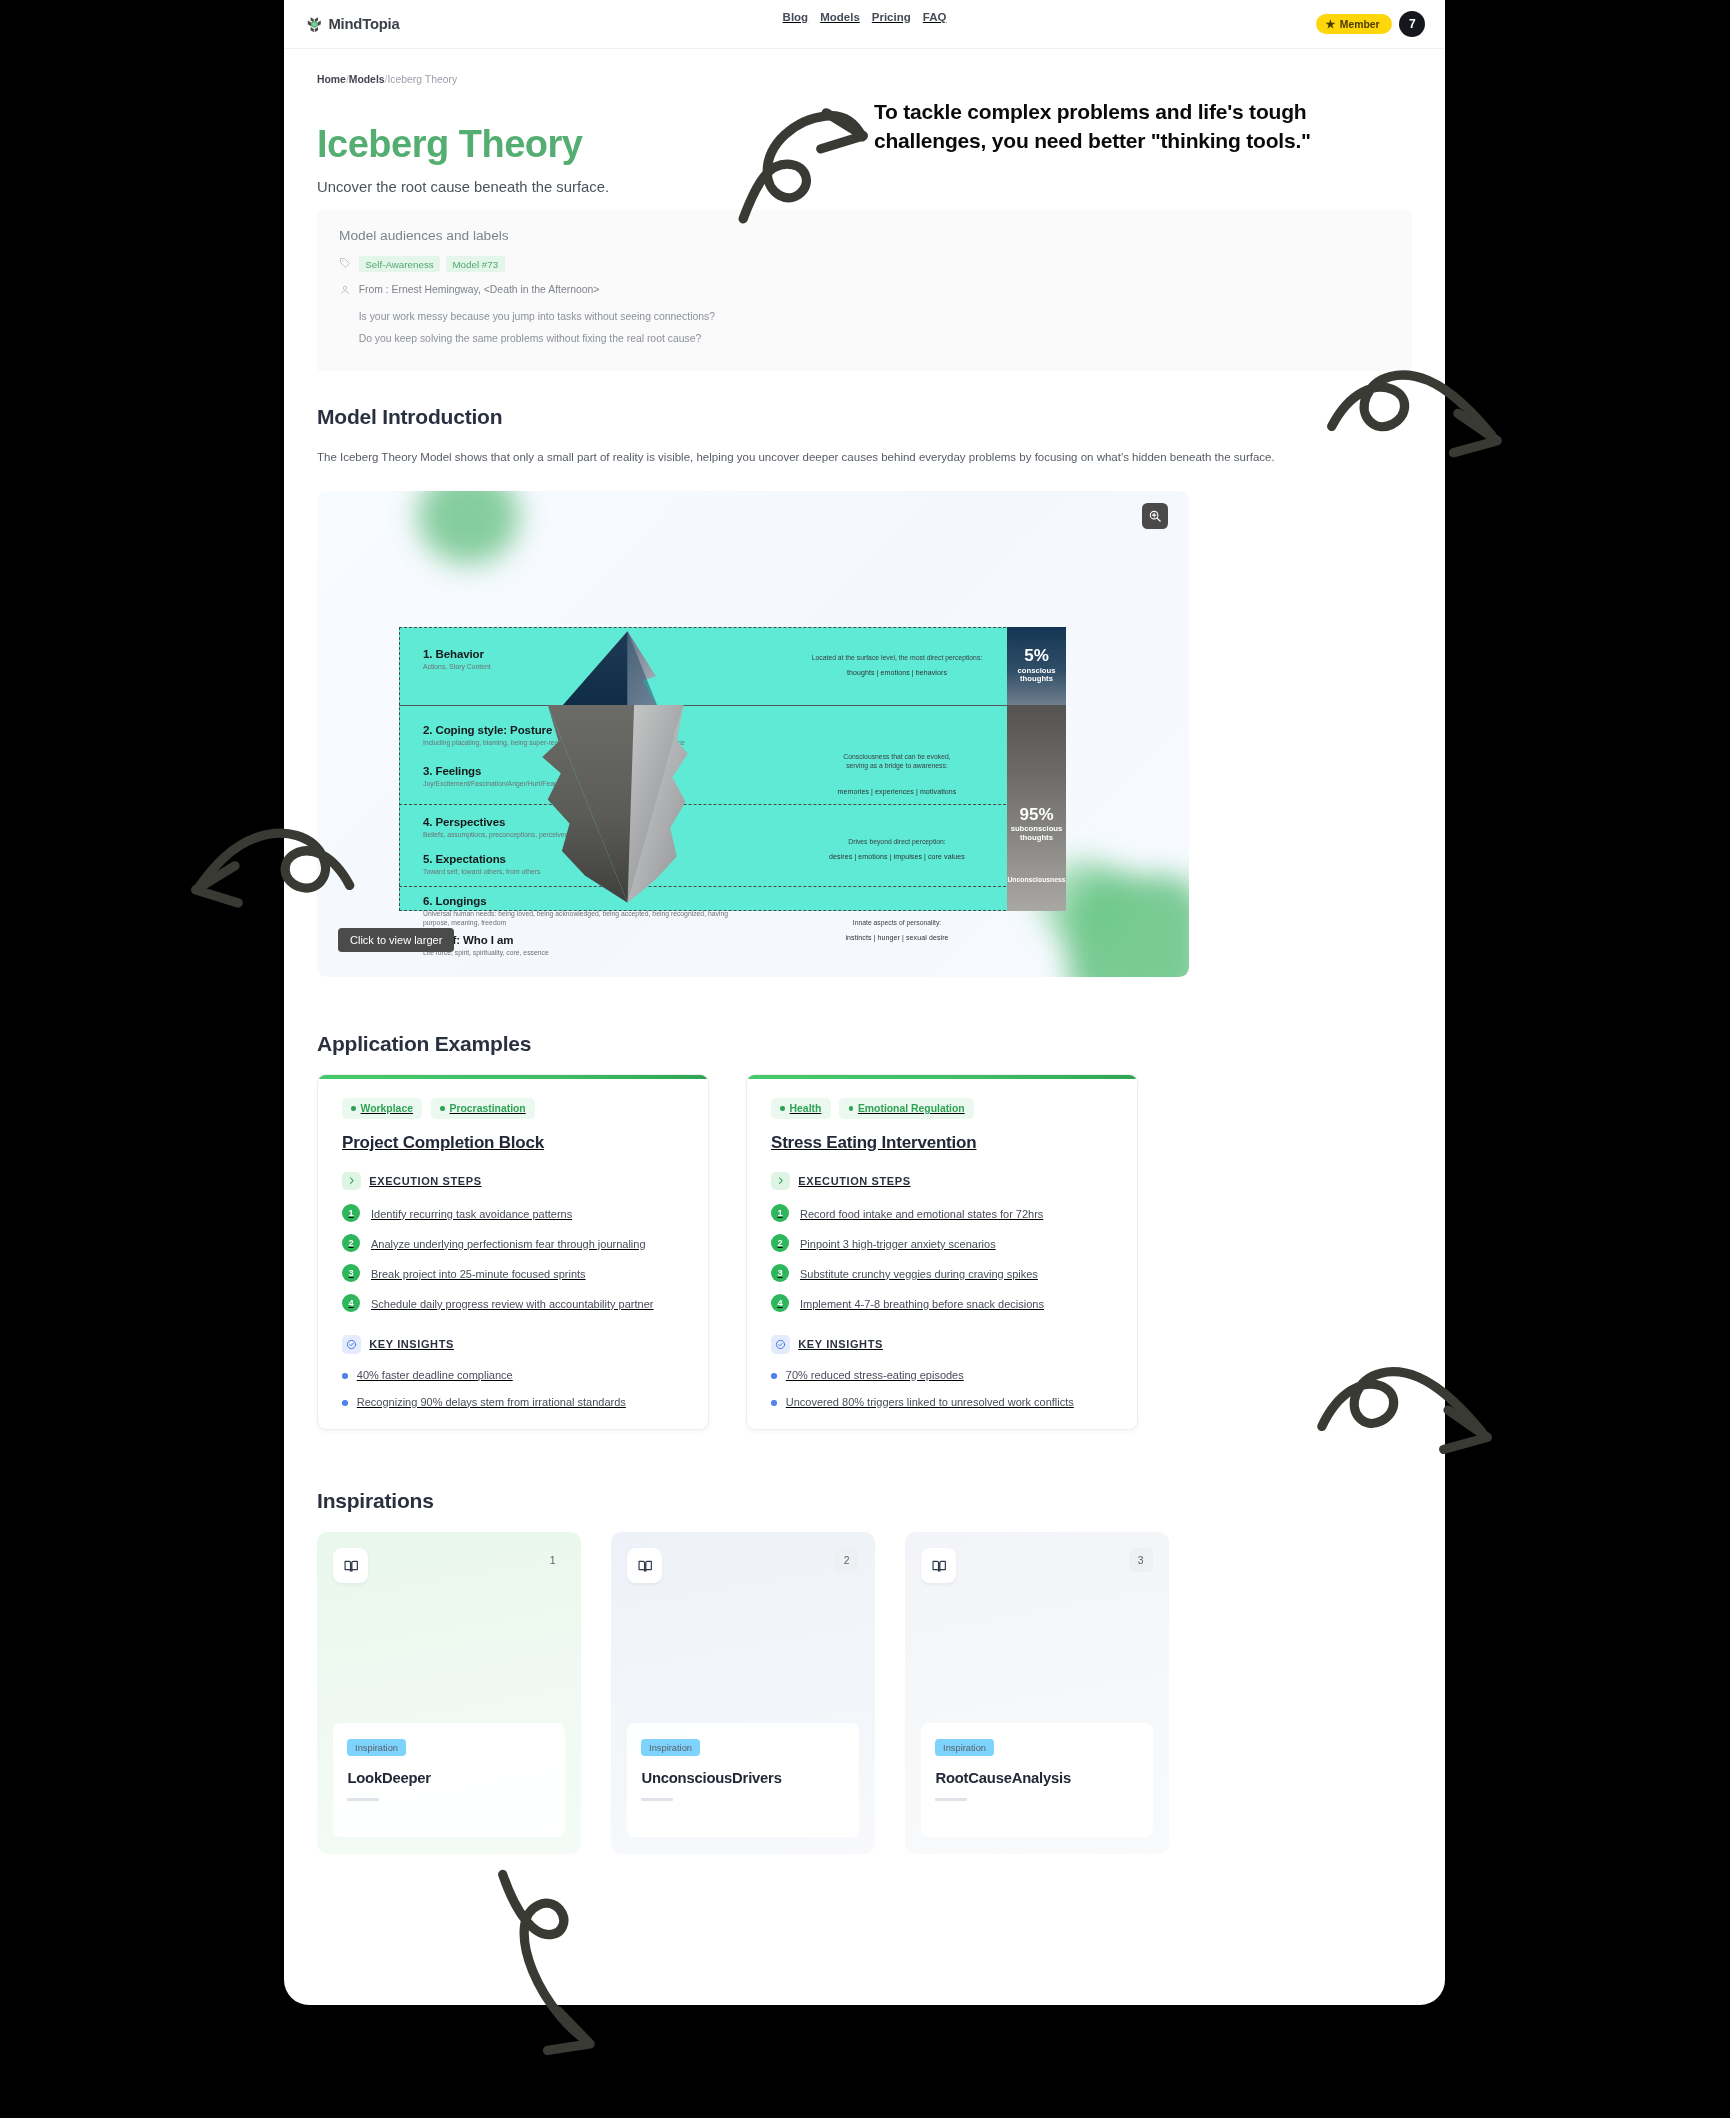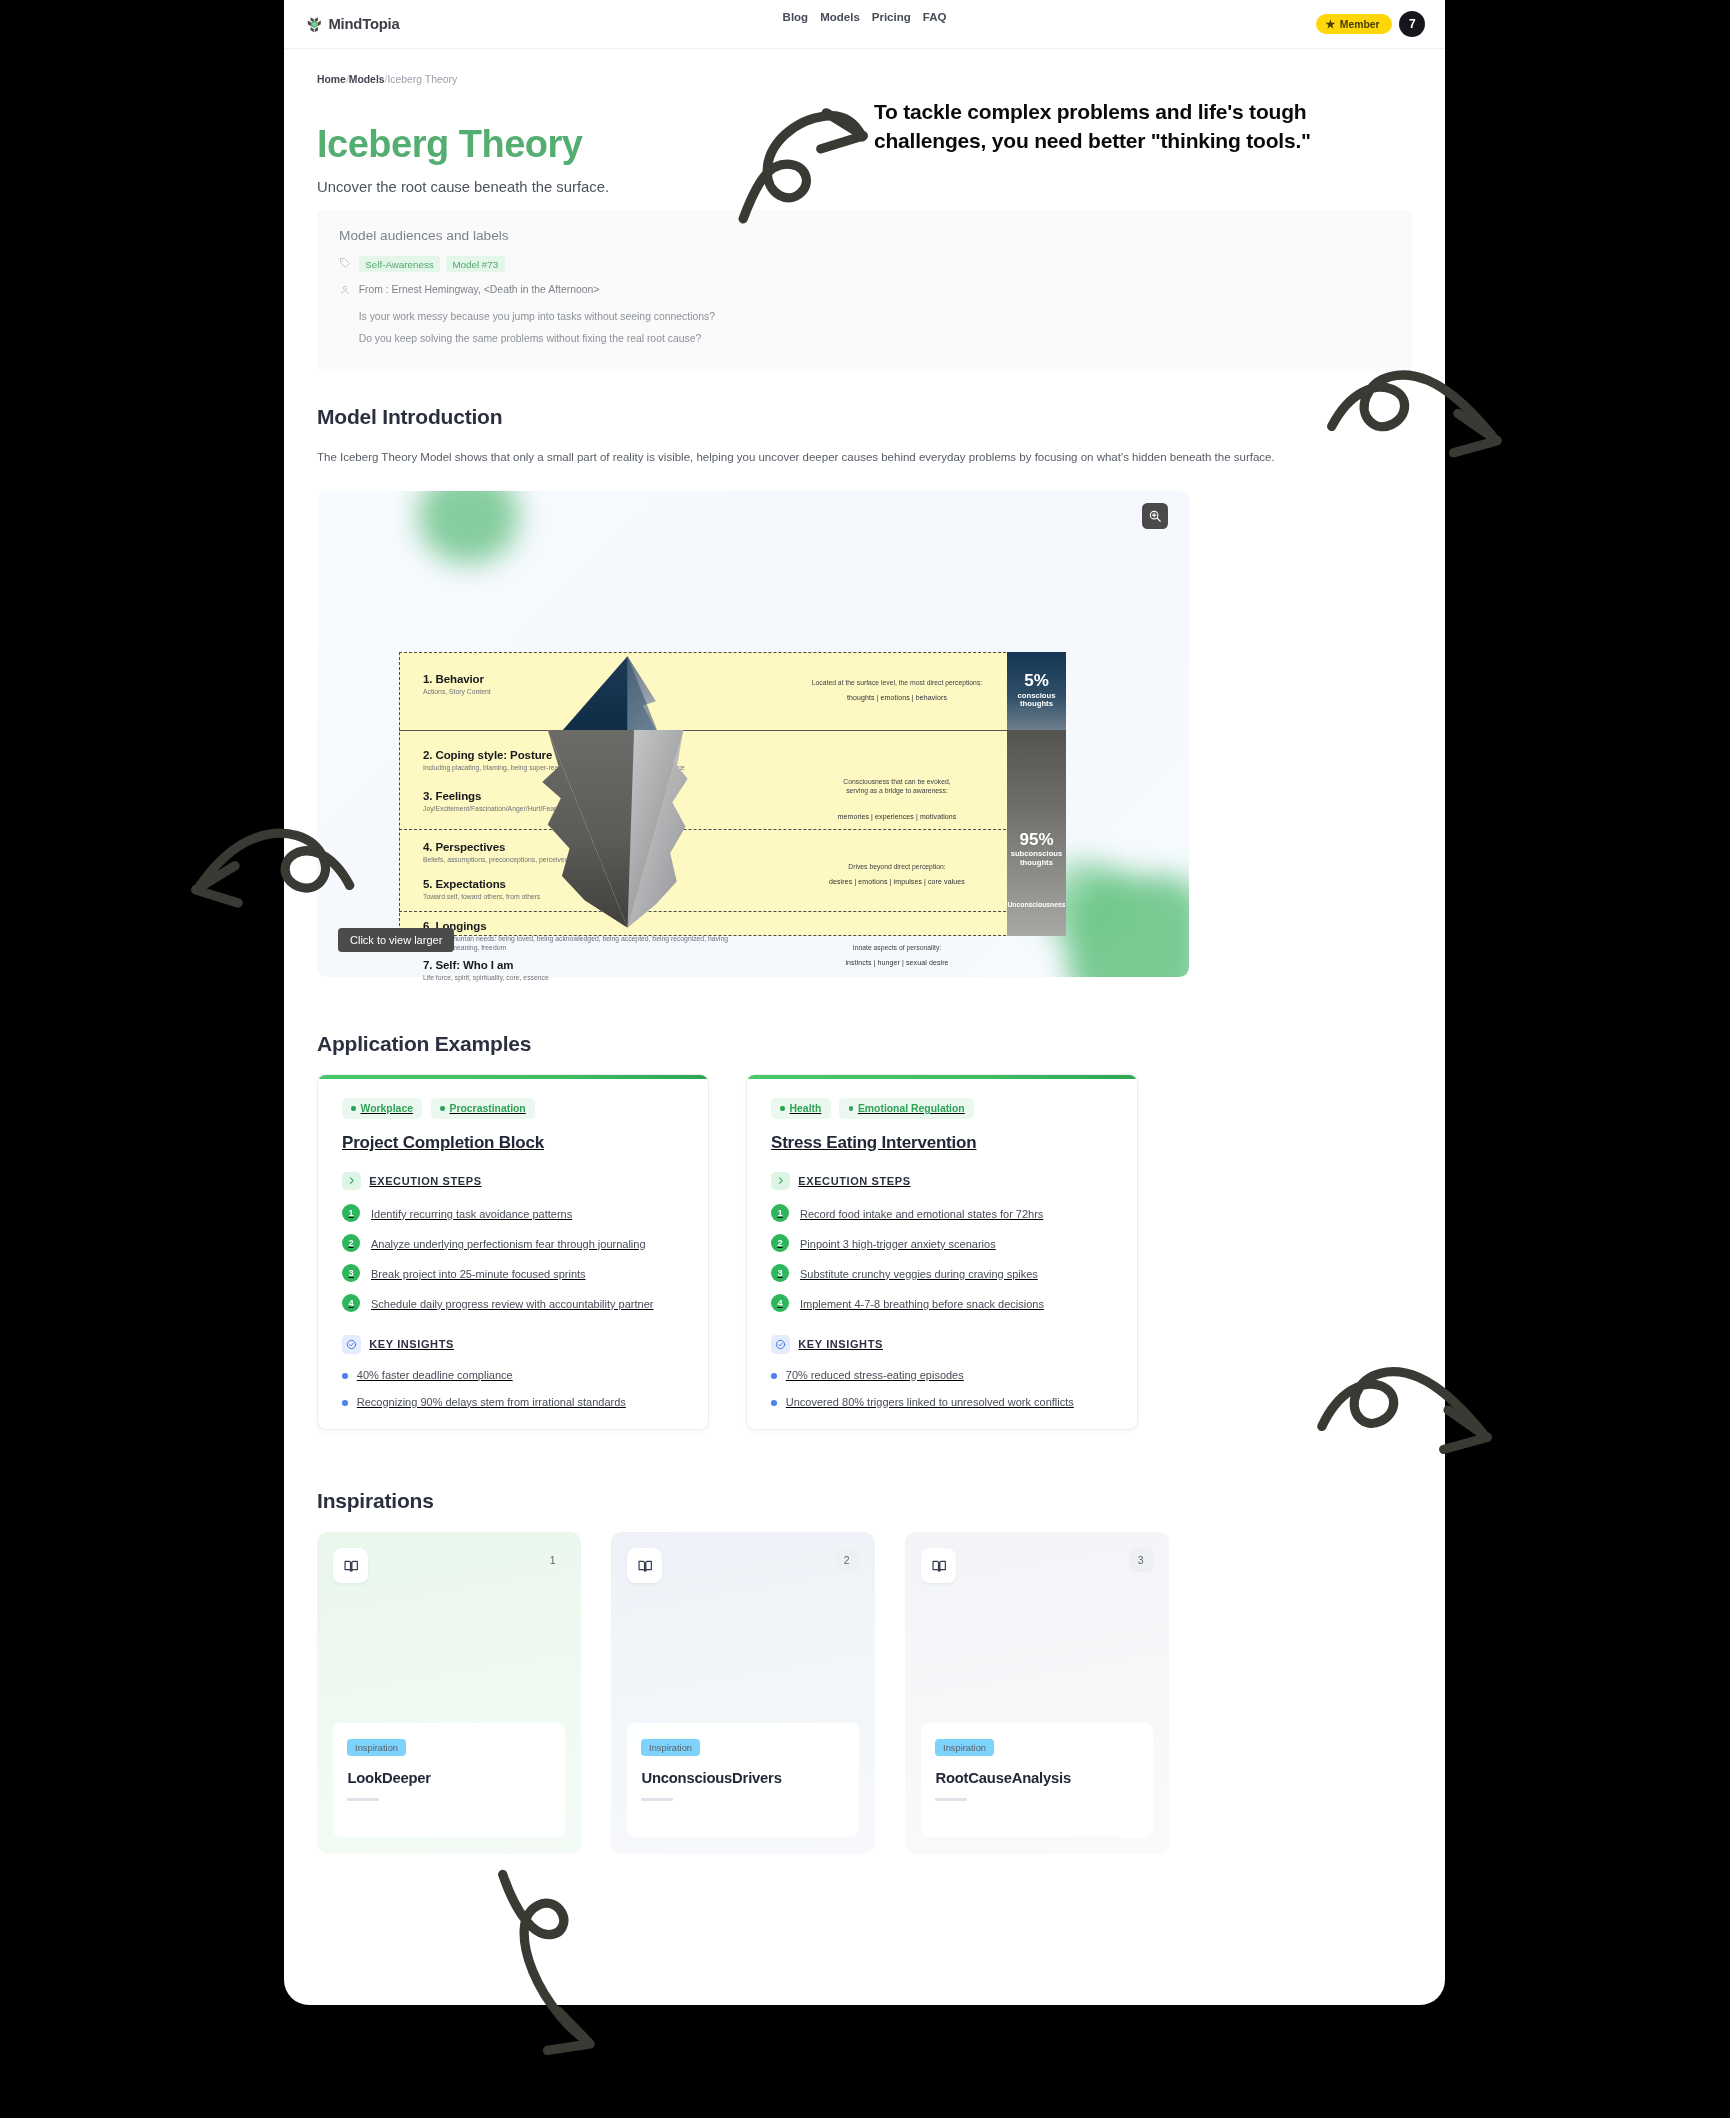--- a/index.html
+++ b/index.html
@@ -31,20 +31,21 @@
     border-bottom: 0.5px solid #eef0f2;
   }
   .brand { display: flex; align-items: center; gap: 4.9px; }
   .brand-logo { width: 18.6px; height: 18.6px; display:block; }
   .brand-name { font-size: 14.8px; font-weight: 700; color: #3b3f46; letter-spacing: -0.2px; }
 
   .nav-links {
     position: absolute; left: 0; right: 0; top: 0; height: 33px;
     display: flex; align-items: center; justify-content: center; gap: 12px;
     pointer-events: none;
+    text-decoration: underline;
   }
   .nav-link {
     font-size: 11.5px; font-weight: 600; color: #454b57; pointer-events: auto;
   }
 
   .nav-right {
     margin-left: auto; display: flex; align-items: center; gap: 7.7px;
     position: relative; z-index: 3;
   }
   .member-pill {
@@ -131,23 +132,22 @@
     position: absolute; left: 21px; bottom: 24.6px;
     background: #4b4b4b; color: #fff;
     font-size: 11px; padding: 6px 12px; border-radius: 3.8px;
     z-index: 6;
   }
 
   
   .ice {
     position: absolute; left: 82px; top: 136px;
     width: 667px; height: 284px;
-    background: #fef9c3;
+    background: #5eead4;
     z-index: 3;
-    margin-top: 25px;
   }
   .ice-inner { position: relative; width: 100%; height: 100%; }
   .dash-box {
     position: absolute; inset: 0;
     border: 1.1px dashed #4a4a4a;
   }
   .waterline {
     position: absolute; left: 0; right: 0; top: 78px;
     border-top: 1.6px solid #555;
   }

